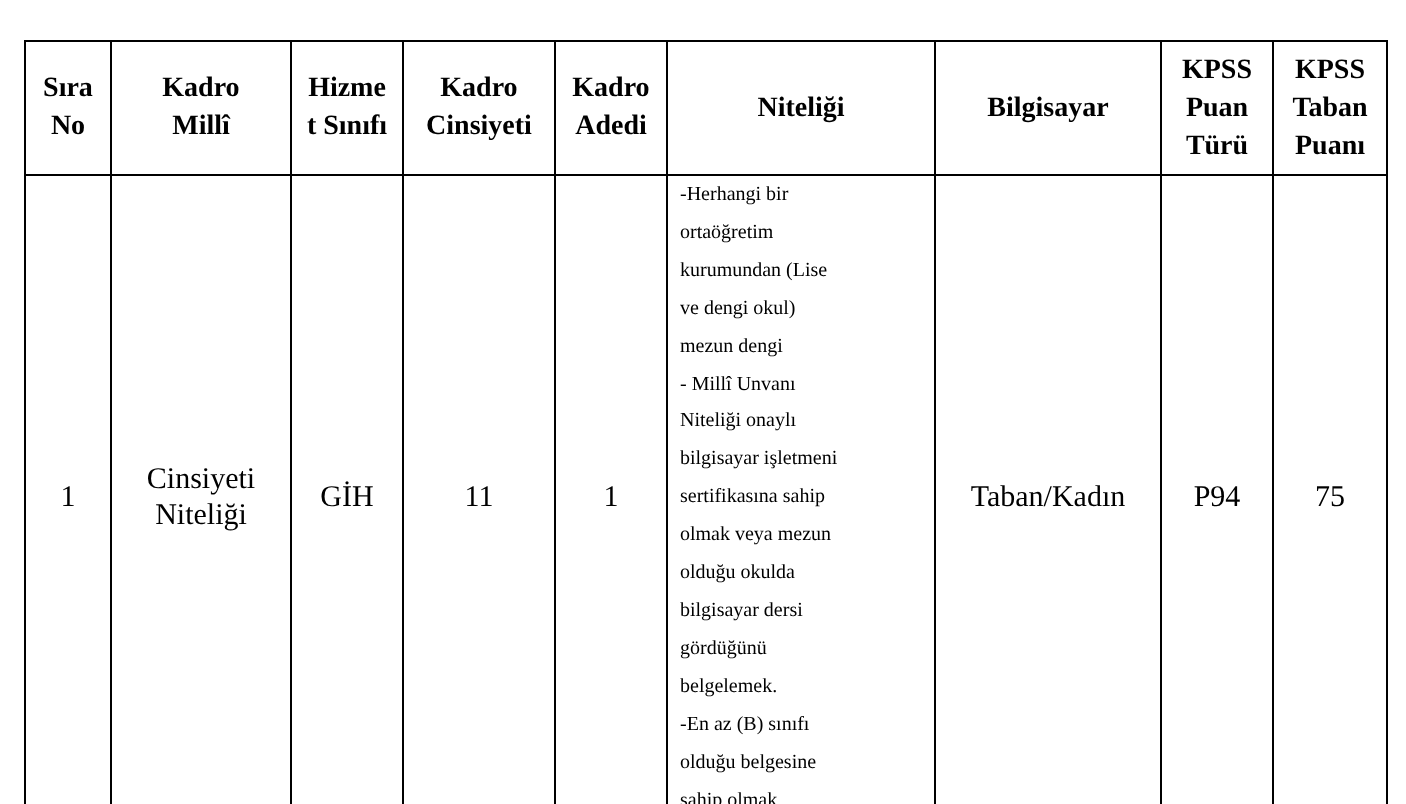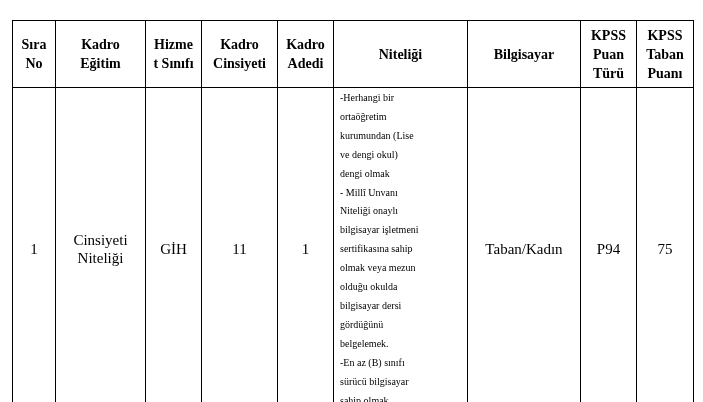--- a/index.html
+++ b/index.html
@@ -66,21 +66,21 @@
     <col style="width:57px">
   </colgroup>
   <thead>
     <tr>
       <th>
         <span class="nitelik-line">Sıra</span>
         <span class="nitelik-line">No</span>
       </th>
       <th>
         <span class="nitelik-line">Kadro</span>
-        <span class="nitelik-line">Eğitim</span>
+        <span class="nitelik-line">Millî</span>
       </th>
       <th>
         <span class="nitelik-line">Hizme</span>
         <span class="nitelik-line">t Sınıfı</span>
       </th>
       <th>
         <span class="nitelik-line">Kadro</span>
         <span class="nitelik-line">Cinsiyeti</span>
       </th>
       <th>
@@ -113,32 +113,32 @@
         <span class="nitelik-line">Niteliği</span>
       </td>
       <td>GİH</td>
       <td>11</td>
       <td>1</td>
       <td class="niteligi">
         <span class="nitelik-line">-Herhangi bir</span>
         <span class="nitelik-line">ortaöğretim</span>
         <span class="nitelik-line">kurumundan (Lise</span>
         <span class="nitelik-line">ve dengi okul)</span>
-        <span class="nitelik-line">dengi olmak</span>
+        <span class="nitelik-line">mezun dengi</span>
         <span class="nitelik-line">- Millî Unvanı</span>
         <span class="nitelik-line">Niteliği onaylı</span>
         <span class="nitelik-line">bilgisayar işletmeni</span>
         <span class="nitelik-line">sertifikasına sahip</span>
         <span class="nitelik-line">olmak veya mezun</span>
         <span class="nitelik-line">olduğu okulda</span>
         <span class="nitelik-line">bilgisayar dersi</span>
         <span class="nitelik-line">gördüğünü</span>
         <span class="nitelik-line">belgelemek.</span>
         <span class="nitelik-line">-En az (B) sınıfı</span>
-        <span class="nitelik-line">sürücü bilgisayar</span>
+        <span class="nitelik-line">olduğu belgesine</span>
         <span class="nitelik-line">sahip olmak</span>
       </td>
       <td>Taban/Kadın</td>
       <td>P94</td>
       <td class="taban">75</td>
     </tr>
   </tbody>
 </table>
 
 </body></html>

